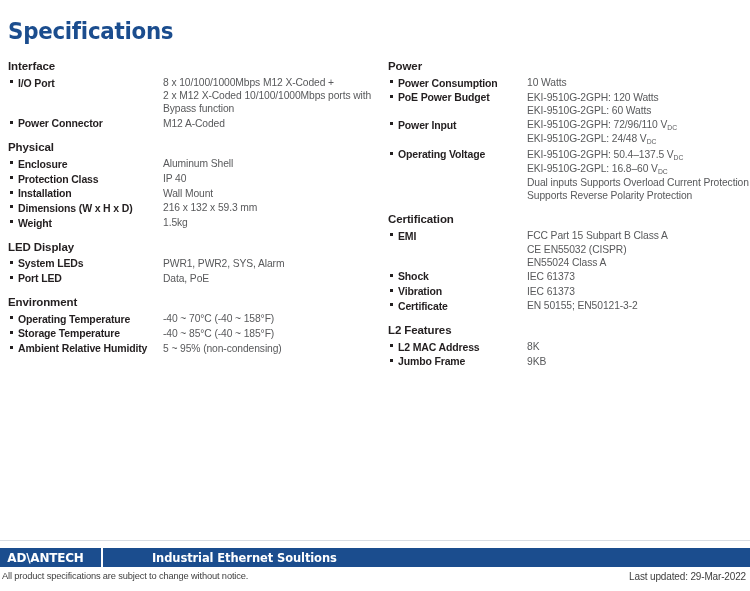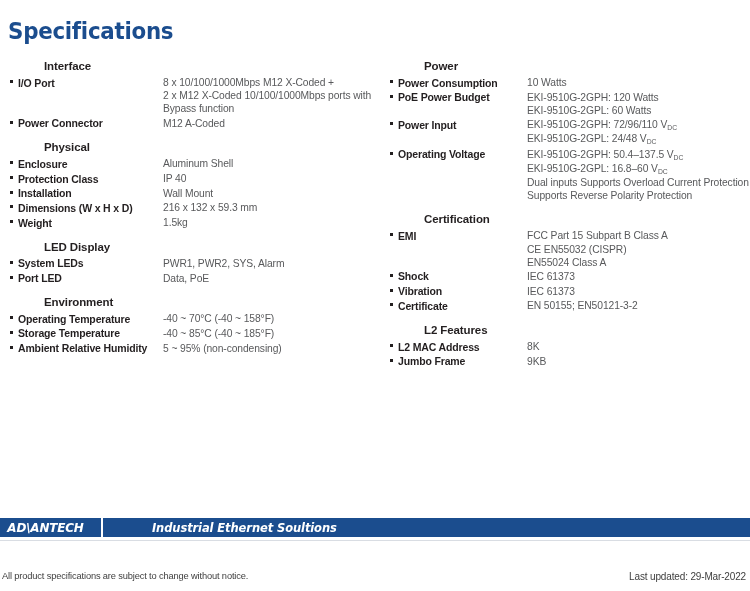--- a/index.html
+++ b/index.html
@@ -45,21 +45,20 @@
   .col-right { left: 388px; width: 358px; }
 
   .section { margin-bottom: 11px; }
 
   .section-title {
     font-size: 11.5px;
     font-weight: bold;
     color: #231f20;
     margin-bottom: 4px;
     letter-spacing: -0.1px;
-    margin-left: 36px;
   }
 
   .row {
     display: flex;
     align-items: flex-start;
     margin-bottom: 1px;
     line-height: 13.2px;
   }
 
   .bullet {
@@ -113,27 +112,26 @@
     position: absolute;
     left: 0;
     top: 540px;
     width: 750px;
     height: 1px;
     background: #d9dde3;
   }
   .footer-bar {
     position: absolute;
     left: 0;
-    top: 518px;
+    top: 548px;
     width: 750px;
     height: 19px;
     background: #1b4d8e;
     display: flex;
     align-items: center;
-    font-style: italic;
   }
   .brand {
     color: #ffffff;
     font-size: 13px;
     font-weight: bold;
     font-family: "DejaVu Sans", sans-serif;
     letter-spacing: -0.2px;
     padding-left: 8px;
     transform: scaleX(0.92);
     transform-origin: left center;

